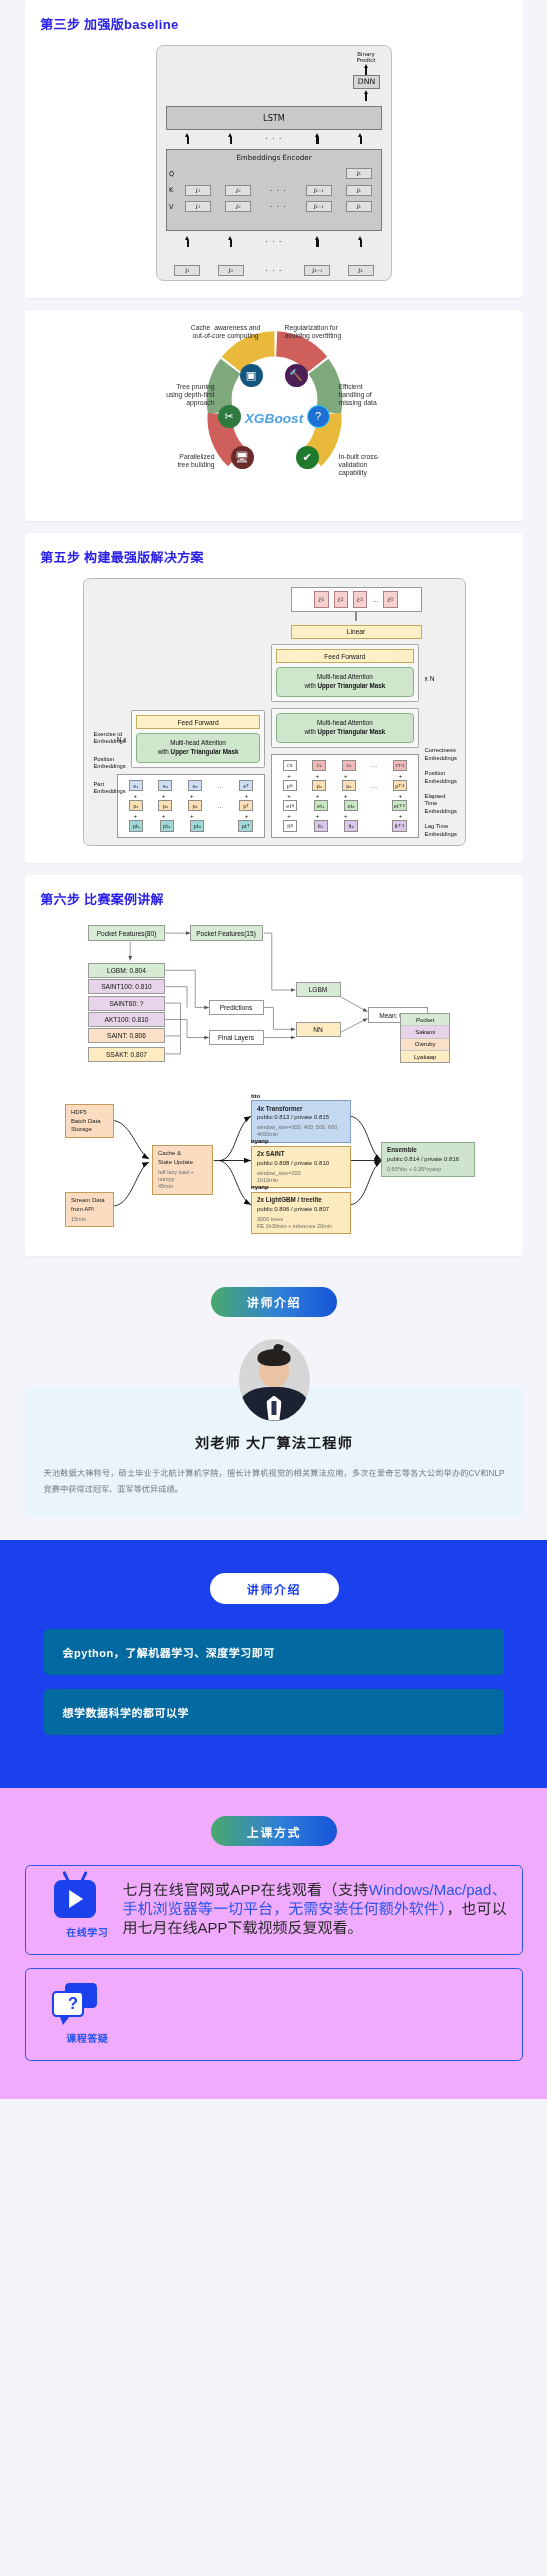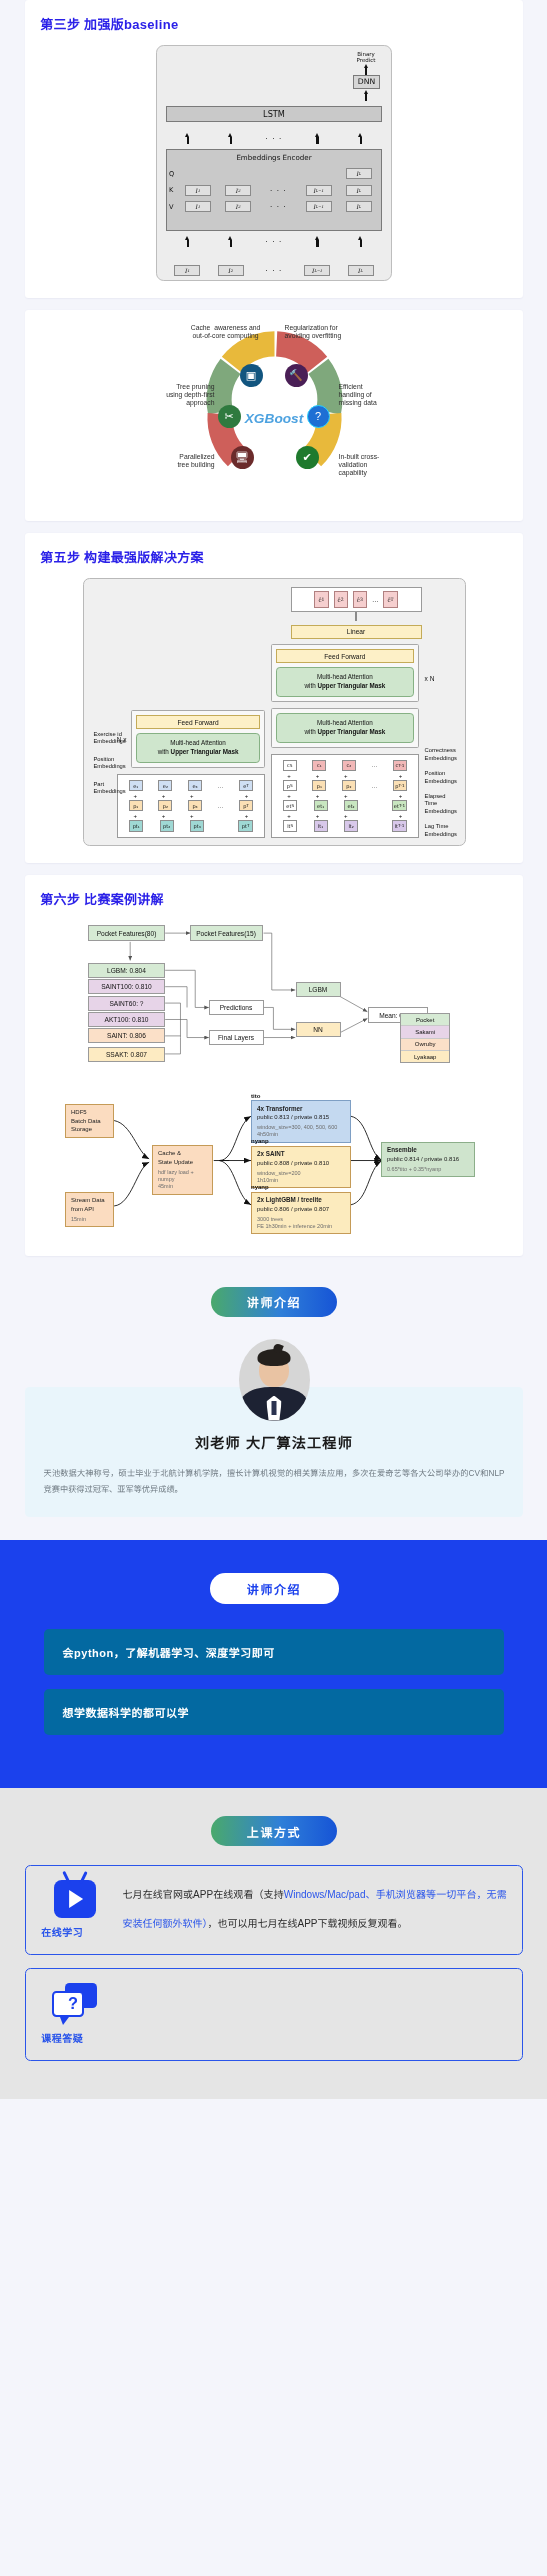--- a/index.html
+++ b/index.html
@@ -52,21 +52,21 @@
   }
   .dnn-box{
     position:absolute;right:11px;top:28.5px;width:27px;height:14.2px;
     background:#d6d6d6;border:0.7px solid #7a7a7a;
     display:flex;align-items:center;justify-content:center;
     font-size:7.7px;color:#111;font-family:"DejaVu Sans",sans-serif;
   }
   .arrow-dnn-top{position:absolute;right:22.5px;top:17.5px;}
   .arrow-dnn-bot{position:absolute;right:22.5px;top:44px;}
   .lstm-box{
-    position:absolute;left:8.8px;right:8.8px;top:60px;height:16px;
+    position:absolute;left:8.8px;right:8.8px;top:60px;height:24px;
     background:#c9c9c9;border:0.7px solid #7a7a7a;
     display:flex;align-items:center;justify-content:center;
     font-size:8.2px;color:#111;font-family:"DejaVu Sans",sans-serif;
   }
   .arrow-row{
     position:absolute;left:8.8px;right:8.8px;display:flex;align-items:center;
   }
   .arrow-row .cell{flex:1;display:flex;justify-content:center;}
   .dots{font-size:7.1px;letter-spacing:1.1px;color:#111;font-family:"DejaVu Sans",sans-serif;}
   .enc-box{
@@ -207,28 +207,28 @@
     color:#1b41ed;font-size:12px;font-weight:bold;letter-spacing:1.6px;
     display:flex;align-items:center;justify-content:center;
   }
   .blue-item{
     margin:0 44px 14.2px 44px;background:#0369a1;border-radius:5px;
     padding:14.2px 18.6px;color:#fff;font-size:11px;font-weight:bold;letter-spacing:0.5px;
     min-height:46px;display:flex;align-items:center;
   }
 
   
-  .class-sec{background:#e5e5e5;padding:28.5px 0 25px 0;}
+  .class-sec{background:#f0abfc;padding:28.5px 0 25px 0;}
   .cbox{
     margin:0 25px 13px 25px;border:0.8px solid #2a55ea;border-radius:5.5px;
     padding:14.2px 15.3px;display:flex;gap:14.2px;align-items:flex-start;
   }
-  .cicon{width:67px;flex:0 0 67px;text-align:left;}
+  .cicon{width:67px;flex:0 0 67px;text-align:right;}
   .cicon .lbl{color:#2a55ea;font-size:10px;font-weight:bold;margin-top:6.6px;letter-spacing:0.5px;}
-  .ctext{flex:1;font-size:10px;line-height:29px;color:#2b2b2b;text-align:justify;}
+  .ctext{flex:1;font-size:15px;line-height:19px;color:#2b2b2b;text-align:justify;}
   .ctext .bl{color:#2a55ea;}
   .tvicon{
     width:42px;height:38px;background:#1b41ed;border-radius:7.7px;margin:0 auto;position:relative;
   }
   .tvicon:before,.tvicon:after{
     content:"";position:absolute;top:-9.3px;width:2.7px;height:13px;background:#1b41ed;border-radius:1.6px;
   }
   .tvicon:before{left:11px;transform:rotate(-26deg);}
   .tvicon:after{right:11px;transform:rotate(26deg);}
   .play{

